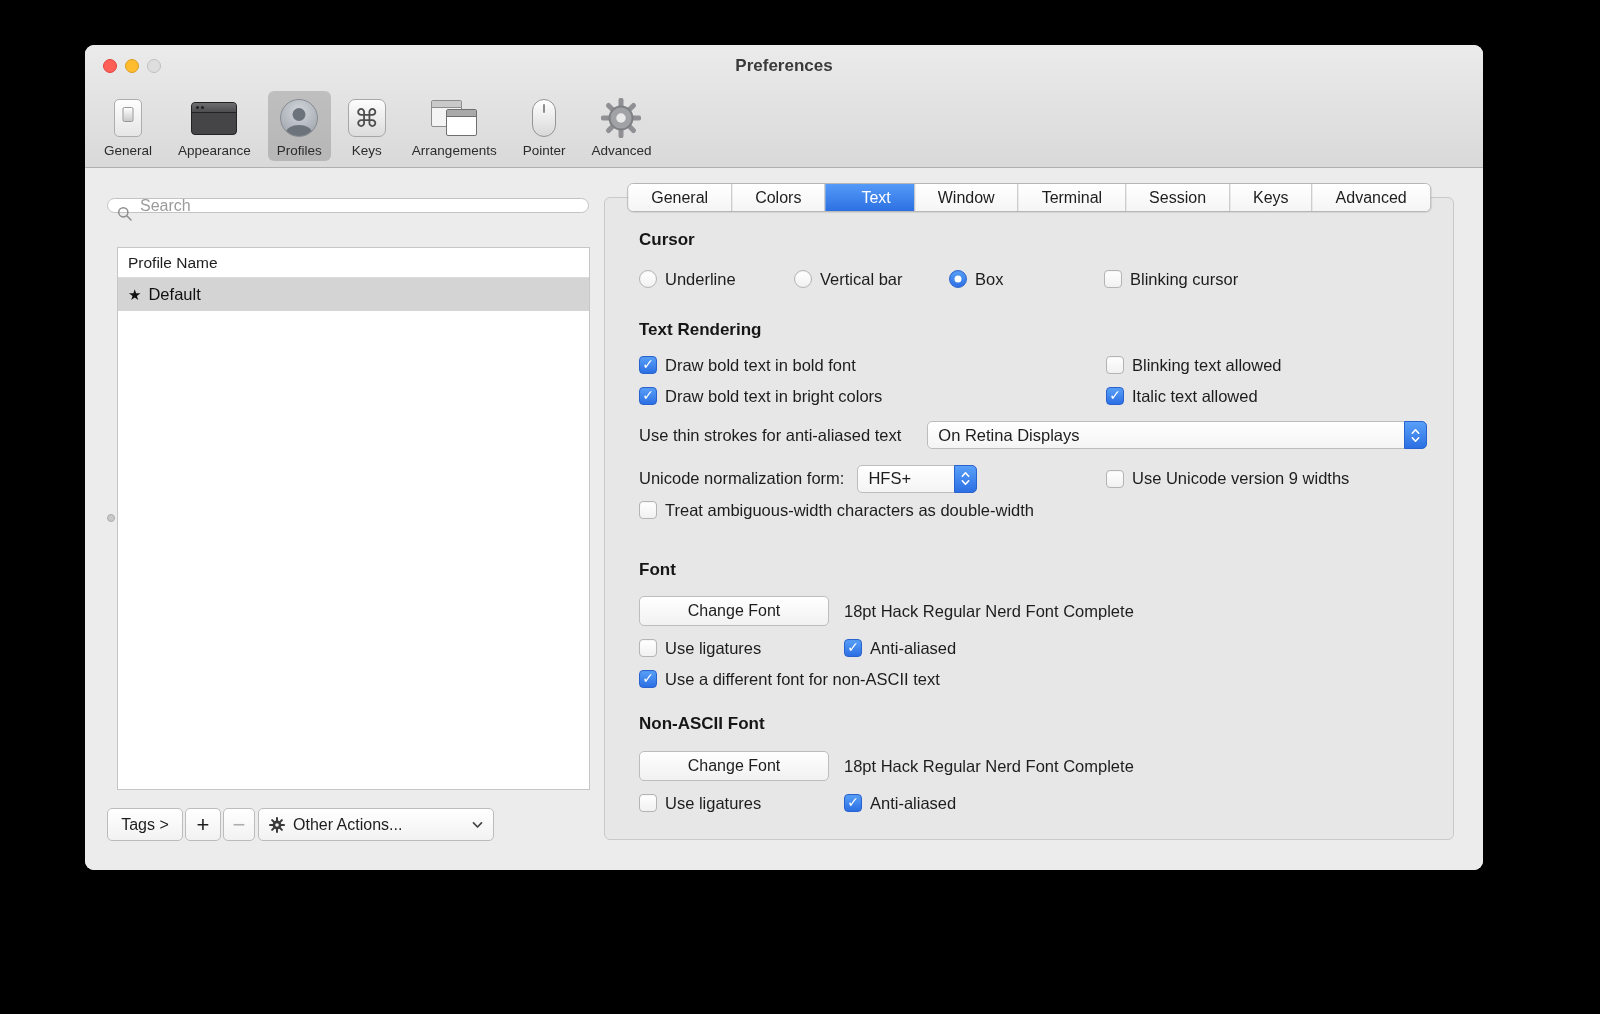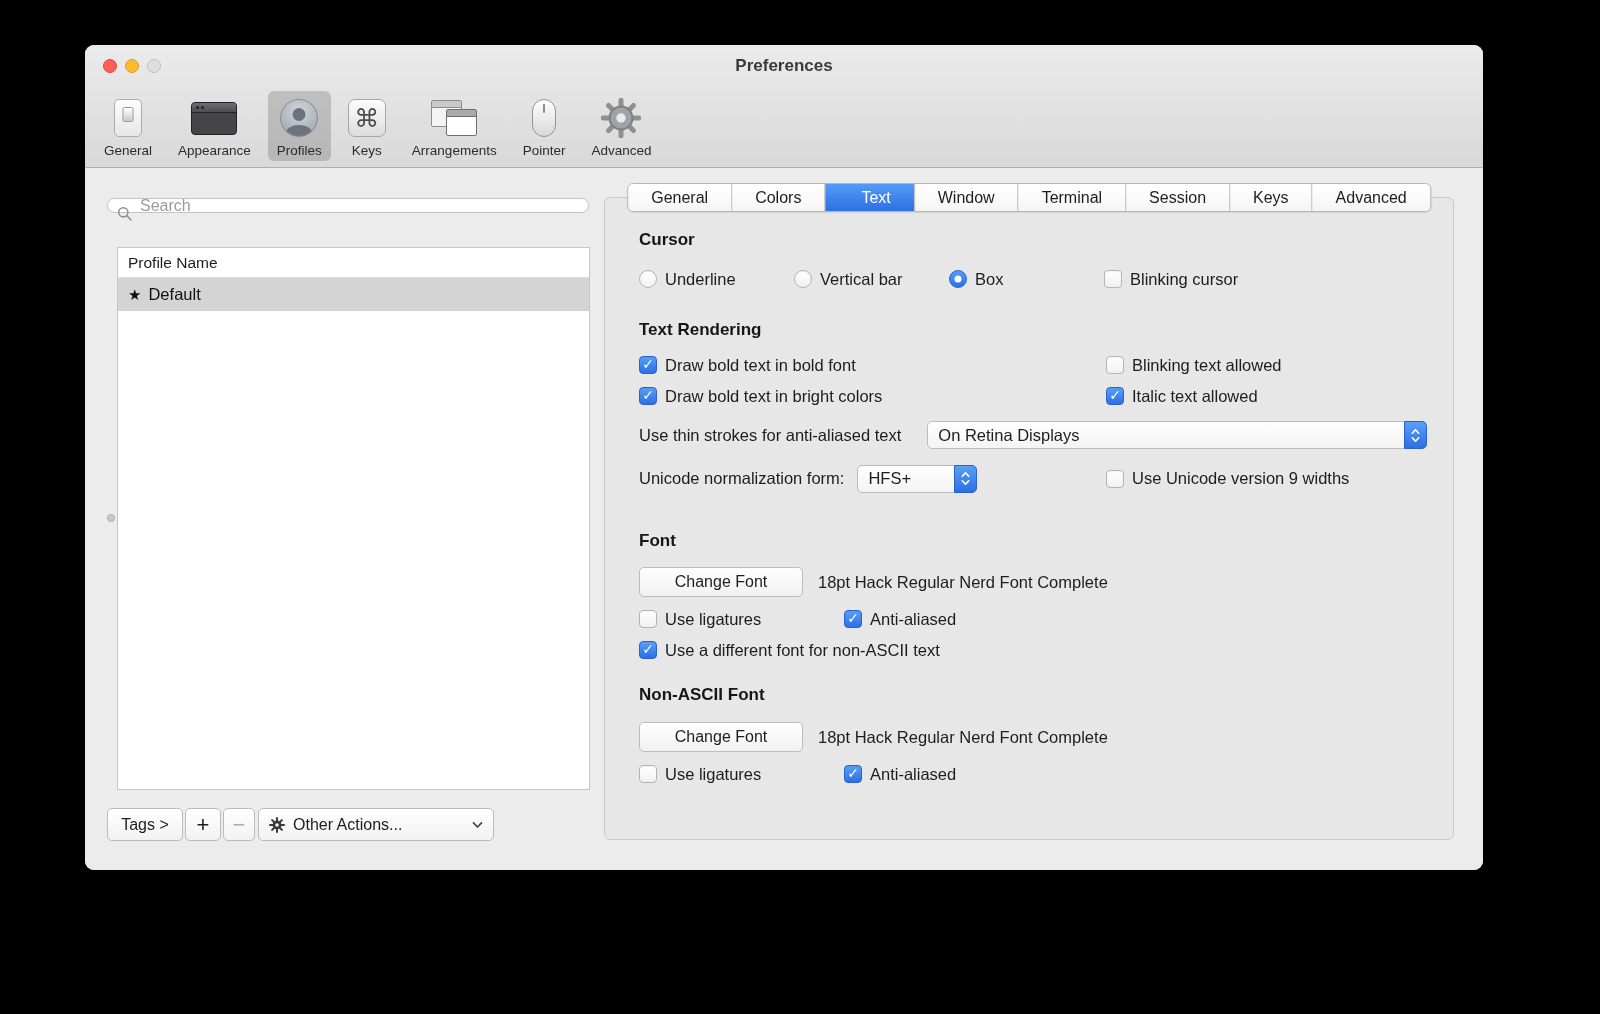--- a/index.html
+++ b/index.html
@@ -147,21 +147,21 @@
 
   .popup { position:relative; display:flex; align-items:center; height:28px;
            background:linear-gradient(#ffffff,#f4f4f4); border:1px solid #bdbdbd; border-radius:5px;
            padding:0 30px 0 10px; font-size:16.5px; color:#1d1d1d; }
   .popup .cap { position:absolute; right:-1px; top:-1px; bottom:-1px; width:23px;
                 background:linear-gradient(#58a0f8,#2c6fe3); border:1px solid #2a63d0;
                 border-radius:0 5px 5px 0; display:flex; align-items:center; justify-content:center; }
   .popup.wide { flex:1; }
   .popup.small { width:120px; }
 
-  .btn-changefont { width:164px; height:30px; background:linear-gradient(#ffffff,#f1f1f1);
+  .btn-changefont { width:190px; height:30px; background:linear-gradient(#ffffff,#f1f1f1);
                     border:1px solid #bdbdbd; border-radius:5px; font-size:16px; color:#1d1d1d;
                     display:flex; align-items:center; justify-content:center;
                     font-family:"Liberation Sans","DejaVu Sans",sans-serif; }
 </style>
 </head>
 <body>
 
 <div class="window">
 
   <div class="chrome">
@@ -394,20 +394,26 @@
                 </svg>
               </span>
             </div>
           </div>
           <div class="ctl">
             <span class="cb"></span>
             <span>Use Unicode version 9 widths</span>
           </div>
         </div>
 
+        <div class="row-amb">
+          <div class="ctl">
+            <span class="cb"></span>
+            <span>Treat ambiguous-width characters as double-width</span>
+          </div>
+        </div>
 
         <div class="h h-font">Font</div>
 
         <div class="row-cf">
           <button class="btn-changefont">Change Font</button>
           <span class="font-desc">18pt Hack Regular Nerd Font Complete</span>
         </div>
 
         <div class="row-lig">
           <div class="ctl">

